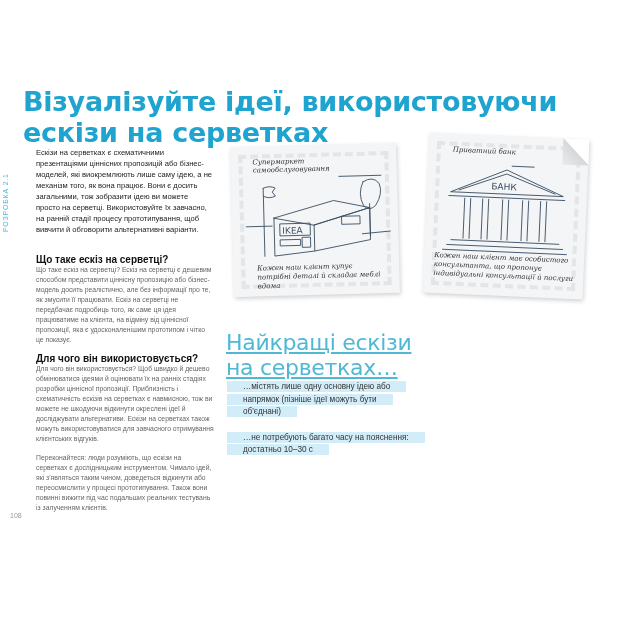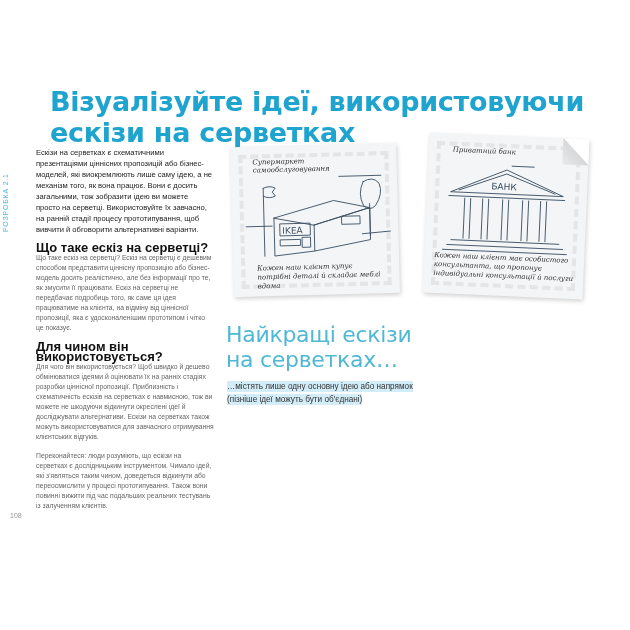--- a/index.html
+++ b/index.html
@@ -1,34 +1,34 @@
 <!DOCTYPE html>
 <html><head>
 <meta charset="utf-8">
 <style>
   * { box-sizing: border-box; margin: 0; padding: 0; }
   html, body { width: 630px; height: 630px; background: #ffffff; overflow: hidden; }
   body { position: relative; font-family: "Liberation Sans", sans-serif; color: #333; }
 
   .title {
-    position: absolute; left: 50px; top: 86px; width: 560px;
+    position: absolute; left: 23px; top: 86px; width: 560px;
     color: #1fa3cf; font-weight: bold; font-size: 27px; line-height: 31px;
     font-family: "DejaVu Sans", sans-serif; letter-spacing: -0.3px;
   }
 
   .side-label {
     position: absolute; left: 2px; top: 232px;
     transform: rotate(-90deg); transform-origin: left top;
     font-size: 7px; letter-spacing: 0.8px; color: #4fb8dc; white-space: nowrap;
   }
 
   .left-col { position: absolute; left: 36px; top: 147px; width: 178px; }
-  .intro { font-size: 7.6px; line-height: 11px; color: #222; margin-bottom: 8px; }
+  .intro { font-size: 7.6px; line-height: 11px; color: #222; margin-bottom: 20px; }
   .section { margin-bottom: 9px; }
-  .sec-head { font-size: 13px; line-height: 10px; font-weight: bold; color: #111; }
+  .sec-head { font-size: 10px; line-height: 10px; font-weight: bold; color: #111; }
   .sec-body { font-size: 6.8px; line-height: 10px; color: #666; }
 
   .page-num { position: absolute; left: 10px; top: 512px; font-size: 7px; color: #999; }
 
   .napkin {
     position: absolute; background: #f4f5f6;
     box-shadow: 1px 2px 4px rgba(0,0,0,0.18);
   }
   .napkin .border-dash {
     position: absolute; inset: 8px; border: 4px dashed #e3e5e7;
@@ -44,43 +44,43 @@
   .napkin svg { position: absolute; }
 
   .n1 { left: 232px; top: 145px; width: 166px; height: 150px; transform: rotate(-1.5deg); }
   .n2 { left: 426px; top: 136px; width: 160px; height: 160px; transform: rotate(2.5deg); }
   .curl {
     position: absolute; right: 0; top: 0; width: 26px; height: 26px;
     background: linear-gradient(225deg, #ffffff 0%, #ffffff 48%, #d6d8da 50%, #e8eaeb 100%);
   }
 
   .best-title {
-    position: absolute; left: 226px; top: 322px; width: 200px;
+    position: absolute; left: 226px; top: 330px; width: 200px;
     color: #4fb8d4; font-size: 22px; line-height: 25px; font-weight: normal;
-    font-family: "DejaVu Sans", sans-serif; letter-spacing: -0.3px;
+    font-family: "DejaVu Sans", sans-serif; letter-spacing: -0.3px; text-decoration: underline;
   }
   .best-list { position: absolute; left: 227px; top: 381px; width: 200px; }
   .best-item { margin-bottom: 13px; font-size: 8.2px; line-height: 12.5px; color: #333; }
-  .best-item span { background: #d2ecf8; box-decoration-break: clone; -webkit-box-decoration-break: clone; padding: 1px 0; }
+  .best-item span { background: #d2ecf8; box-decoration-break: clone; -webkit-box-decoration-break: clone; padding: 1px 16px; }
 </style>
 </head>
 <body>
 
 <h1 class="title">Візуалізуйте ідеї, використовуючи ескізи на серветках</h1>
 
 <div class="side-label">РОЗРОБКА 2.1</div>
 
 <div class="left-col">
   <p class="intro">Ескізи на серветках є схематичними презентаціями ціннісних пропозицій або бізнес- моделей, які виокремлюють лише саму ідею, а не механізм того, як вона працює. Вони є досить загальними, тож зобразити ідею ви можете просто на серветці. Використовуйте їх завчасно, на ранній стадії процесу прототипування, щоб вивчити й обговорити альтернативні варіанти.</p>
   <div class="section">
     <div class="sec-head">Що таке ескіз на серветці?</div>
     <div class="sec-body">Що таке ескіз на серветці? Ескіз на серветці є дешевим способом представити ціннісну пропозицію або бізнес-модель досить реалістично, але без інформації про те, як змусити її працювати. Ескіз на серветці не передбачає подробиць того, як саме ця ідея працюватиме на клієнта, на відміну від ціннісної пропозиції, яка є удосконаленішим прототипом і чітко це показує.</div>
   </div>
   <div class="section">
-    <div class="sec-head">Для чином він використовується?</div>
+    <div class="sec-head">Для чого він використовується?</div>
     <div class="sec-body">Для чого він використовується? Щоб швидко й дешево обмінюватися ідеями й оцінювати їх на ранніх стадіях розробки ціннісної пропозиції. Приблизність і схематичність ескізів на серветках є навмисною, тож ви можете не шкодуючи відкинути окреслені ідеї й досліджувати альтернативи. Ескізи на серветках також можуть використовуватися для завчасного отримування клієнтських відгуків.</div>
   </div>
   <div class="section">
     <div class="sec-body">Переконайтеся: люди розуміють, що ескізи на серветках є дослідницьким інструментом. Чимало ідей, які з'являться таким чином, доведеться відкинути або переосмислити у процесі прототипування. Також вони повинні вижити під час подальших реальних тестувань із залученням клієнтів.</div>
   </div>
 </div>
 
 <div class="page-num">108</div>
 
 <div class="napkin n1">
@@ -134,13 +134,14 @@
     </g>
     <text x="50" y="30" font-family="DejaVu Sans" font-size="9" fill="#3a4f63">БАНК</text>
   </svg>
   <div class="caption" style="left:10px; top:118px; width:140px;">Кожен наш клієнт має особистого консультанта, що пропонує індивідуальні консультації й послуги</div>
 </div>
 
 <h2 class="best-title">Найкращі ескізи на серветках…</h2>
 
 <div class="best-list">
   <p class="best-item"><span>…містять лише одну основну ідею або напрямок (пізніше ідеї можуть бути об'єднані)</span></p>
+  <p class="best-item"><span>…не потребують багато часу на пояснення: достатньо 10–30 с</span></p>
 </div>
 
 </body></html>

